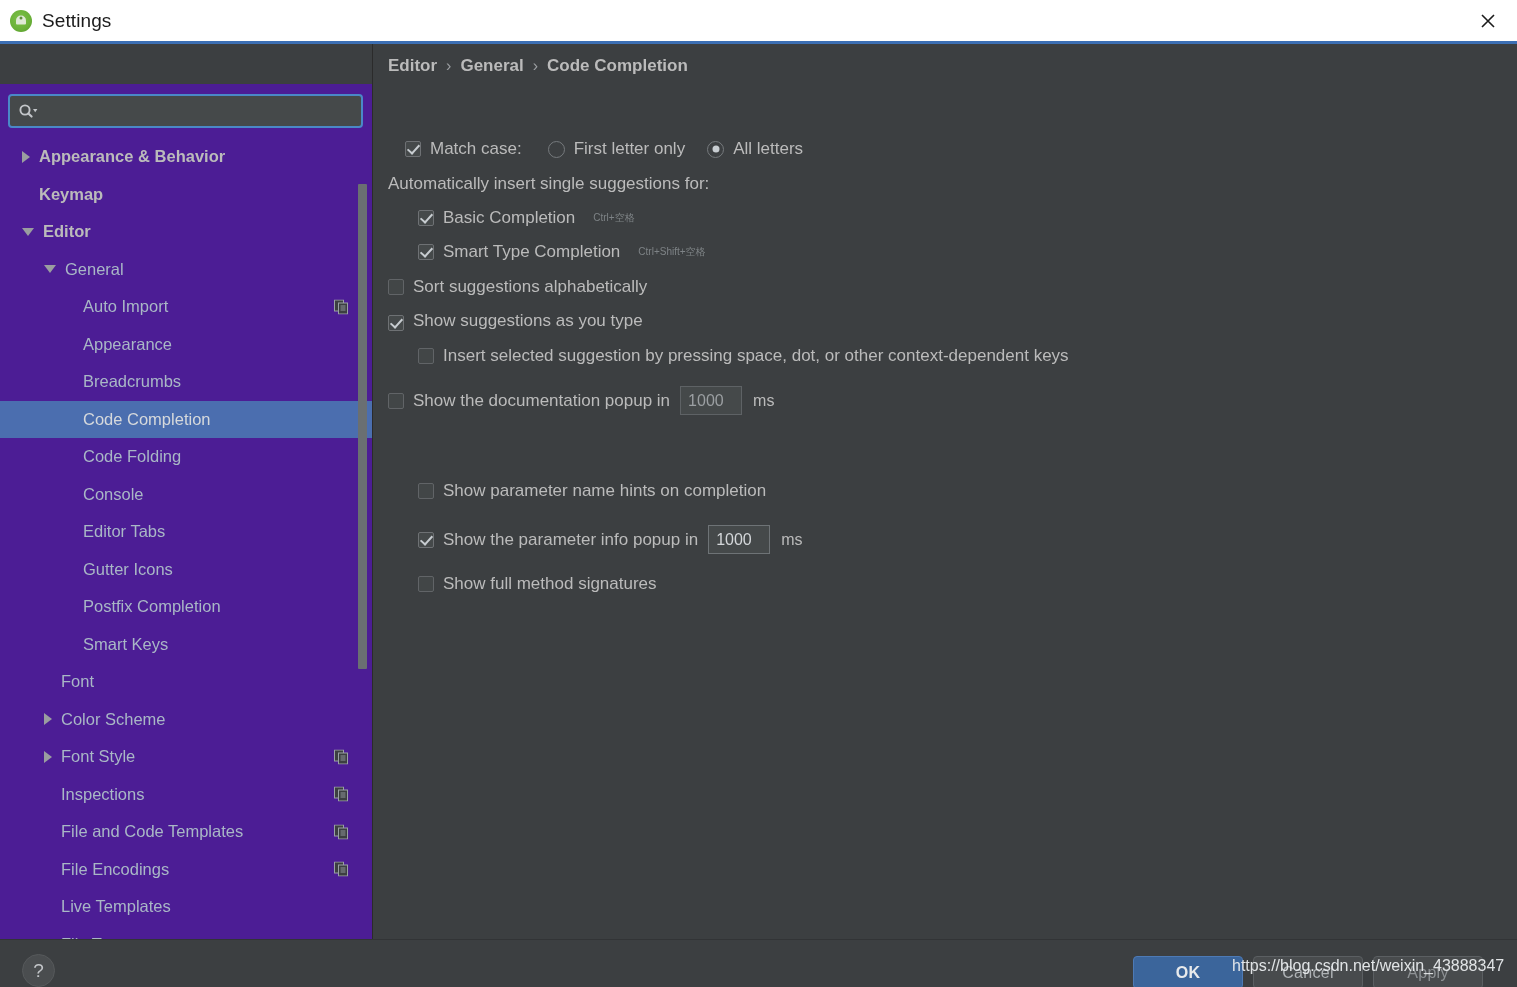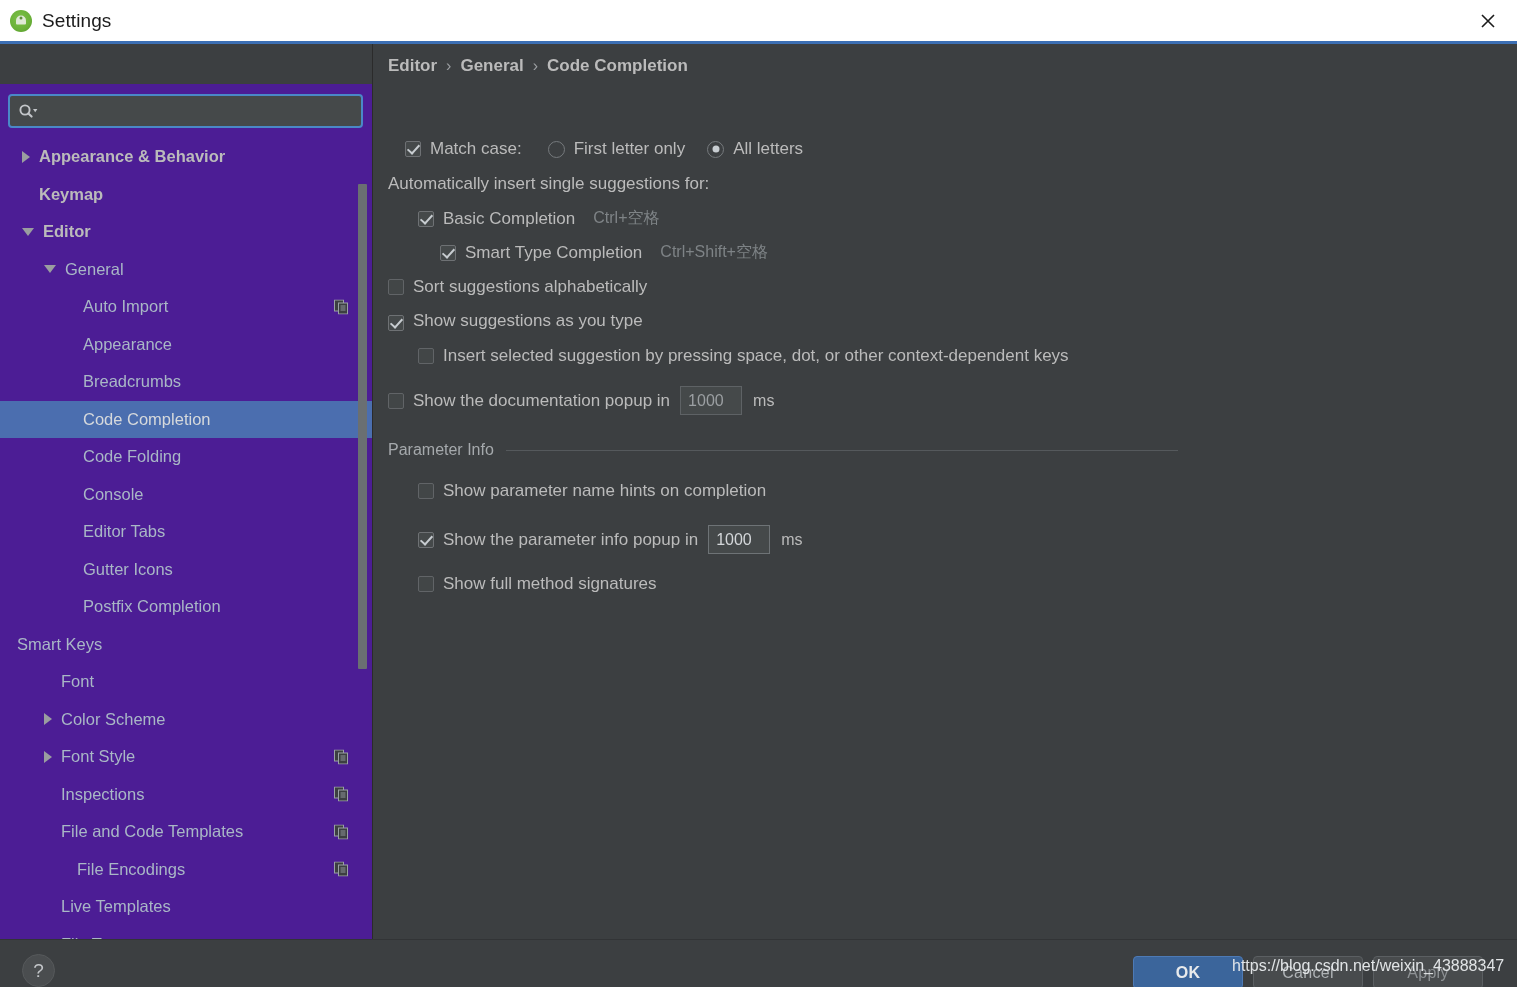--- a/index.html
+++ b/index.html
@@ -262,21 +262,21 @@
     left: 50%; top: 50%;
     transform: translate(-50%,-50%);
     width: 7px; height: 7px;
     border-radius: 50%;
     background: #c8cdd1;
   }
 
   .shortcut {
     color: #7e8386;
     margin-left: 18px;
-    font-size: 16px;
+    font-size: 10px;
   }
   .numfield {
     width: 62px;
     height: 29px;
     box-sizing: border-box;
     border: 1px solid #5e6265;
     background: #45494a;
     color: #9b9fa2;
     font-size: 16px;
     font-family: "Liberation Sans", sans-serif;
@@ -458,21 +458,21 @@
         <span class="tree-label">Editor Tabs</span>
       </div>
       <div class="tree-row" style="padding-left: 66px;">
         <span class="twisty none"></span>
         <span class="tree-label">Gutter Icons</span>
       </div>
       <div class="tree-row" style="padding-left: 66px;">
         <span class="twisty none"></span>
         <span class="tree-label">Postfix Completion</span>
       </div>
-      <div class="tree-row" style="">
+      <div class="tree-row" style="padding-left: 66px;">
         <span class="twisty none"></span>
         <span class="tree-label">Smart Keys</span>
       </div>
       <div class="tree-row" style="padding-left: 44px;">
         <span class="twisty none"></span>
         <span class="tree-label">Font</span>
       </div>
       <div class="tree-row" style="padding-left: 44px;">
         <span class="twisty collapsed"></span>
         <span class="tree-label">Color Scheme</span>
@@ -497,21 +497,21 @@
       </div>
       <div class="tree-row" style="padding-left: 44px;">
         <span class="twisty none"></span>
         <span class="tree-label">File and Code Templates</span>
         <span class="copy-icon"><svg width="15" height="15" viewBox="0 0 15 15">
             <rect x="0.5" y="0.5" width="9" height="11" fill="#3c3f41" stroke="#9aa0a6"></rect>
             <rect x="4.5" y="3.5" width="9" height="11" fill="#3c3f41" stroke="#9aa0a6"></rect>
             <path d="M6.5 6.5h5M6.5 8.5h5M6.5 10.5h5" stroke="#9aa0a6" stroke-width="0.9"></path>
           </svg></span>
       </div>
-      <div class="tree-row" style="padding-left: 60px;">
+      <div class="tree-row" style="padding-left: 44px;">
         <span class="twisty none"></span>
         <span class="tree-label">File Encodings</span>
         <span class="copy-icon"><svg width="15" height="15" viewBox="0 0 15 15">
             <rect x="0.5" y="0.5" width="9" height="11" fill="#3c3f41" stroke="#9aa0a6"></rect>
             <rect x="4.5" y="3.5" width="9" height="11" fill="#3c3f41" stroke="#9aa0a6"></rect>
             <path d="M6.5 6.5h5M6.5 8.5h5M6.5 10.5h5" stroke="#9aa0a6" stroke-width="0.9"></path>
           </svg></span>
       </div>
       <div class="tree-row" style="padding-left: 44px;">
         <span class="twisty none"></span>
@@ -548,21 +548,21 @@
   </div>
 
   <div class="row" style="left:15px; top:130px;">Automatically insert single suggestions for:</div>
 
   <div class="row" style="left:45px; top:164px;">
     <span class="cb checked"></span>
     <span>Basic Completion</span>
     <span class="shortcut">Ctrl+空格</span>
   </div>
 
-  <div class="row" style="left:45px; top:198px;margin-left:22px;">
+  <div class="row" style="left:45px; top:198px;">
     <span class="cb checked"></span>
     <span>Smart Type Completion</span>
     <span class="shortcut">Ctrl+Shift+空格</span>
   </div>
 
   <div class="row" style="left:15px; top:233px;">
     <span class="cb dim"></span>
     <span>Sort suggestions alphabetically</span>
   </div>
 
@@ -576,24 +576,20 @@
     <span>Insert selected suggestion by pressing space, dot, or other context-dependent keys</span>
   </div>
 
   <div class="row" style="left:15px; top:342px;">
     <span class="cb dim"></span>
     <span>Show the documentation popup in</span>
     <input class="numfield" type="text" value="1000" style="">
     <span class="unit">ms</span>
   </div>
 
-  <div id="section-parameter-info">
-    <span class="sec-label">Parameter Info</span>
-    <span class="sec-line"></span>
-  </div>
 
   <div class="row" style="left:45px; top:437px;">
     <span class="cb dim"></span>
     <span>Show parameter name hints on completion</span>
   </div>
 
   <div class="row" style="left:45px; top:481px;">
     <span class="cb checked"></span>
     <span>Show the parameter info popup in</span>
     <input class="numfield enabled" type="text" value="1000" style="">

